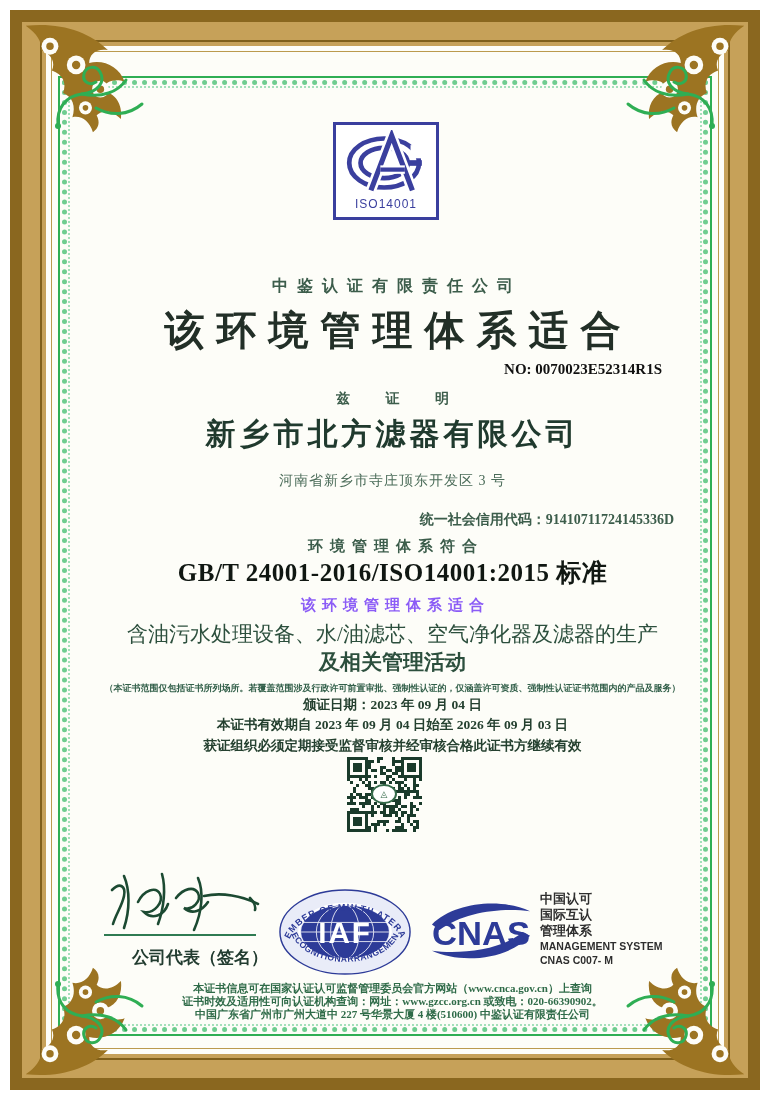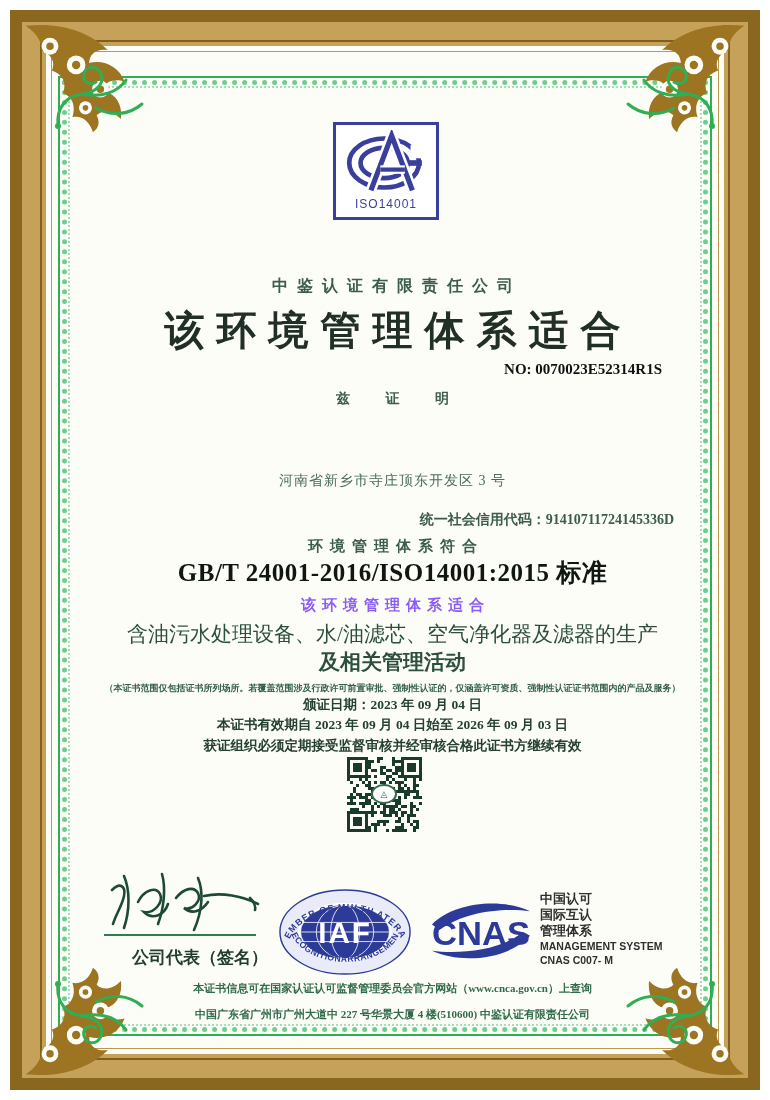--- a/index.html
+++ b/index.html
@@ -193,20 +193,21 @@
         <line x1="44" y1="42" x2="70" y2="42" stroke="#ffffff" stroke-width="9"></line>
         <line x1="44" y1="42" x2="70" y2="42" stroke="#3a3f9e" stroke-width="4.5"></line>
       </svg>
       <div class="emblem-iso">ISO14001</div>
     </div>
 
     <div class="abs center issuer">中鉴认证有限责任公司</div>
     <div class="abs center title">该环境管理体系适合</div>
     <div class="abs cert-no">NO: 0070023E52314R1S</div>
     <div class="abs center certify">兹 证 明</div>
+    <div class="abs center company">新乡市北方滤器有限公司</div>
     <div class="abs center address">河南省新乡市寺庄顶东开发区 3 号</div>
     <div class="abs credit">统一社会信用代码：91410711724145336D</div>
     <div class="abs center conform">环境管理体系符合</div>
     <div class="abs center standard">GB/T 24001-2016/ISO14001:2015  标准</div>
     <div class="abs center fits">该环境管理体系适合</div>
     <div class="abs center scope1">含油污水处理设备、水/油滤芯、空气净化器及滤器的生产</div>
     <div class="abs center scope2">及相关管理活动</div>
     <div class="abs center scope-note">（本证书范围仅包括证书所列场所。若覆盖范围涉及行政许可前置审批、强制性认证的，仅涵盖许可资质、强制性认证证书范围内的产品及服务）</div>
     <div class="abs center d1">颁证日期：2023 年 09 月 04 日</div>
     <div class="abs center d2">本证书有效期自 2023 年 09 月 04 日始至 2026 年 09 月 03 日</div>
@@ -893,15 +894,16 @@
     </div>
     <div class="abs cnas-text">
       <div class="zh">中国认可</div>
       <div class="zh">国际互认</div>
       <div class="zh">管理体系</div>
       <div class="en">MANAGEMENT SYSTEM</div>
       <div class="en">CNAS C007- M</div>
     </div>
 
     <div class="abs center footer1">本证书信息可在国家认证认可监督管理委员会官方网站（www.cnca.gov.cn）上查询</div>
+    <div class="abs center footer2">证书时效及适用性可向认证机构查询：网址：www.gzcc.org.cn 或致电：020-66390902。</div>
     <div class="abs center footer3">中国广东省广州市广州大道中 227 号华景大厦 4 楼(510600)  中鉴认证有限责任公司</div>
   </div>
 </div>
 
 </body></html>

